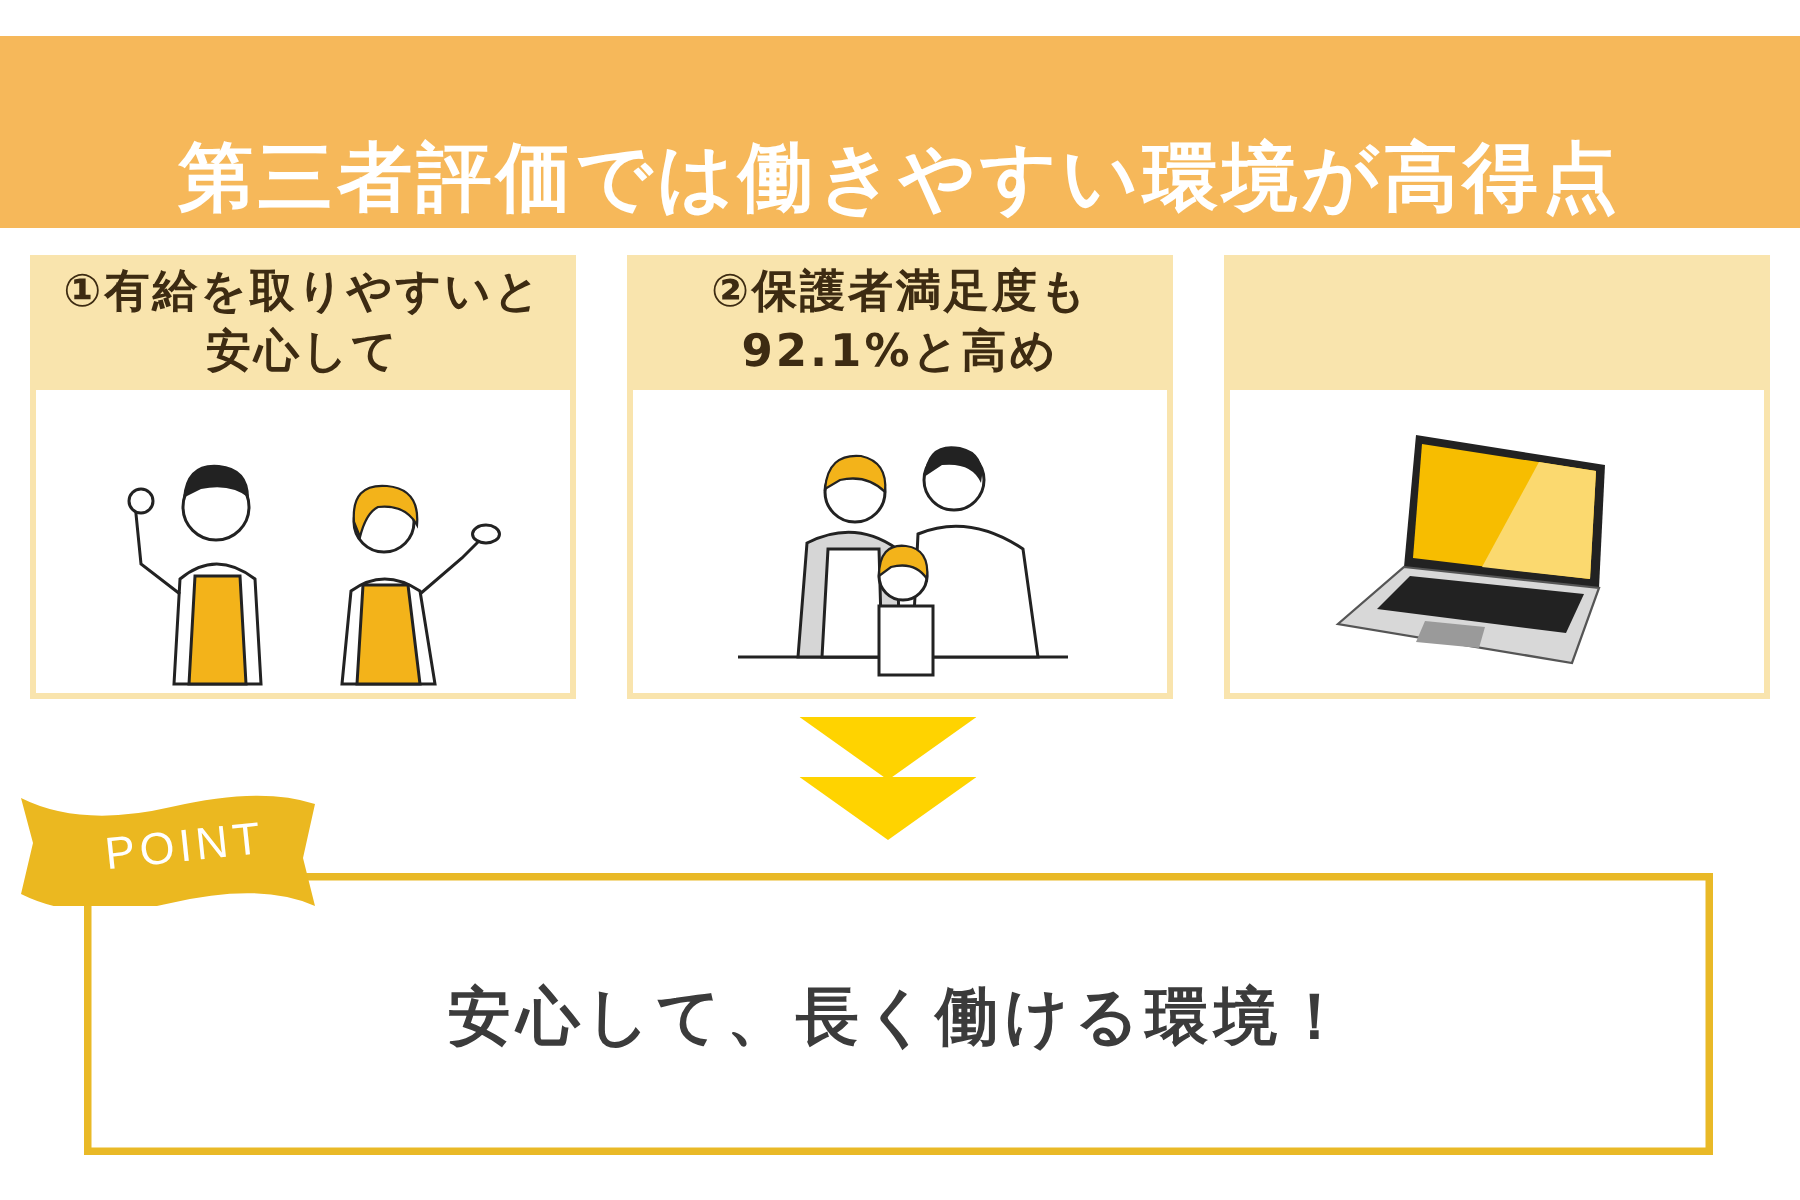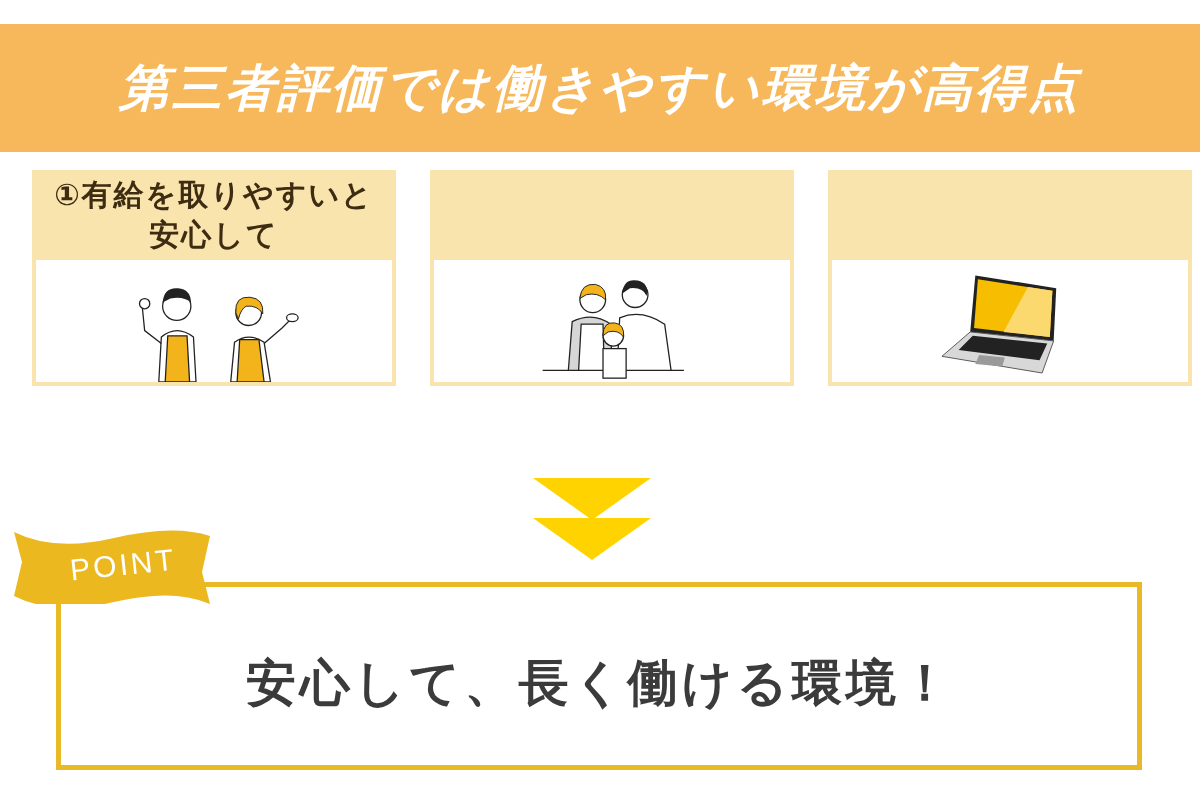--- a/index.html
+++ b/index.html
@@ -1,27 +1,27 @@
 <!DOCTYPE html>
 <html><head>
 <meta charset="utf-8">
 <style>
   html,body{margin:0;padding:0;background:#ffffff;}
   body{width:1200px;height:800px;position:relative;overflow:hidden;font-family:"DejaVu Sans","Liberation Sans",sans-serif;}
-  .banner{position:absolute;left:0;top:24px;width:1200px;height:128px;background:#f6b85a;display:flex;align-items:center;justify-content:center;font-style:italic;}
+  .banner{position:absolute;left:0;top:24px;width:1200px;height:128px;background:#f6b85a;display:flex;align-items:flex-end;justify-content:center;}
   .banner-title{color:#ffffff;font-size:50px;font-weight:bold;letter-spacing:3px;}
-  .card{position:absolute;top:170px;width:364px;height:216px;background:#f9e4ad;box-sizing:border-box;margin-left:12px;}
+  .card{position:absolute;top:170px;width:364px;height:296px;background:#f9e4ad;box-sizing:border-box;}
   .card-head{height:90px;display:flex;flex-direction:column;align-items:center;justify-content:center;color:#3d2b12;font-size:30px;font-weight:bold;line-height:40px;letter-spacing:2px;}
   .card-body{position:absolute;left:4px;right:4px;top:90px;bottom:4px;background:#ffffff;overflow:hidden;}
   .card-body svg{position:absolute;left:0;top:0;width:100%;height:100%;}
   .arrows{position:absolute;left:533px;top:478px;width:118px;height:82px;}
   .point-box{position:absolute;left:56px;top:582px;width:1086px;height:188px;border:5px solid #e9b927;box-sizing:border-box;}
   .flag{position:absolute;left:14px;top:522px;width:200px;height:82px;}
   .flag-label{position:absolute;left:70px;top:548px;color:#ffffff;font-size:30px;letter-spacing:3px;transform:rotate(-6deg);font-family:"Liberation Sans",sans-serif;}
-  .point-text{position:absolute;left:0;right:0;top:650px;text-align:center;font-size:50px;color:#3b3b3b;letter-spacing:4px;font-weight:bold;}
+  .point-text{position:absolute;left:0;right:0;top:650px;text-align:center;font-size:42px;color:#3b3b3b;letter-spacing:4px;font-weight:bold;}
   .point-text .hl{position:relative;display:inline-block;}
   .point-text .hl::after{content:"";position:absolute;left:-4px;right:-12px;bottom:-4px;height:12px;background:#ffd300;border-radius:6px;z-index:-1;}
 </style>
 </head>
 <body>
 
 <div class="banner">
   <span class="banner-title">第三者評価では働きやすい環境が高得点</span>
 </div>
 
@@ -44,20 +44,24 @@
       <path d="M212 82 Q210 56 234 58 Q256 60 254 84 Q246 70 228 72 Q220 76 216 92Z" fill="#f3b31a" stroke="#222" stroke-width="1.5"></path>
       <path d="M204 190 L210 128 Q232 112 256 128 L266 190Z" fill="#fff" stroke="#222" stroke-width="2"></path>
       <path d="M214 190 L218 124 L248 124 L256 190Z" fill="#f3b31a" stroke="#222" stroke-width="2"></path>
       <path d="M256 130 L284 106 L298 92" fill="none" stroke="#222" stroke-width="2"></path>
       <ellipse cx="300" cy="90" rx="9" ry="6" fill="#fff" stroke="#222" stroke-width="2"></ellipse>
     </svg>
   </div>
 </div>
 
 <div class="card" style="left:418px;">
+  <div class="card-head">
+    <span>②保護者満足度も</span>
+    <span>92.1%と高め</span>
+  </div>
   <div class="card-body">
     <svg viewBox="0 0 356 190">
       <line x1="70" y1="172" x2="290" y2="172" stroke="#222" stroke-width="2"></line>
 
       <circle cx="148" cy="62" r="20" fill="#fff" stroke="#222" stroke-width="2"></circle>
       <path d="M128 60 Q130 36 152 38 Q170 42 168 62 Q156 50 138 54Z" fill="#f3b31a" stroke="#222" stroke-width="1.5"></path>
       <path d="M110 172 L116 96 Q148 80 176 100 L178 172Z" fill="#d6d6d6" stroke="#222" stroke-width="2"></path>
       <path d="M126 172 L130 100 L164 100 L166 172Z" fill="#fff" stroke="#222" stroke-width="2"></path>
 
       <circle cx="214" cy="54" r="20" fill="#fff" stroke="#222" stroke-width="2"></circle>

